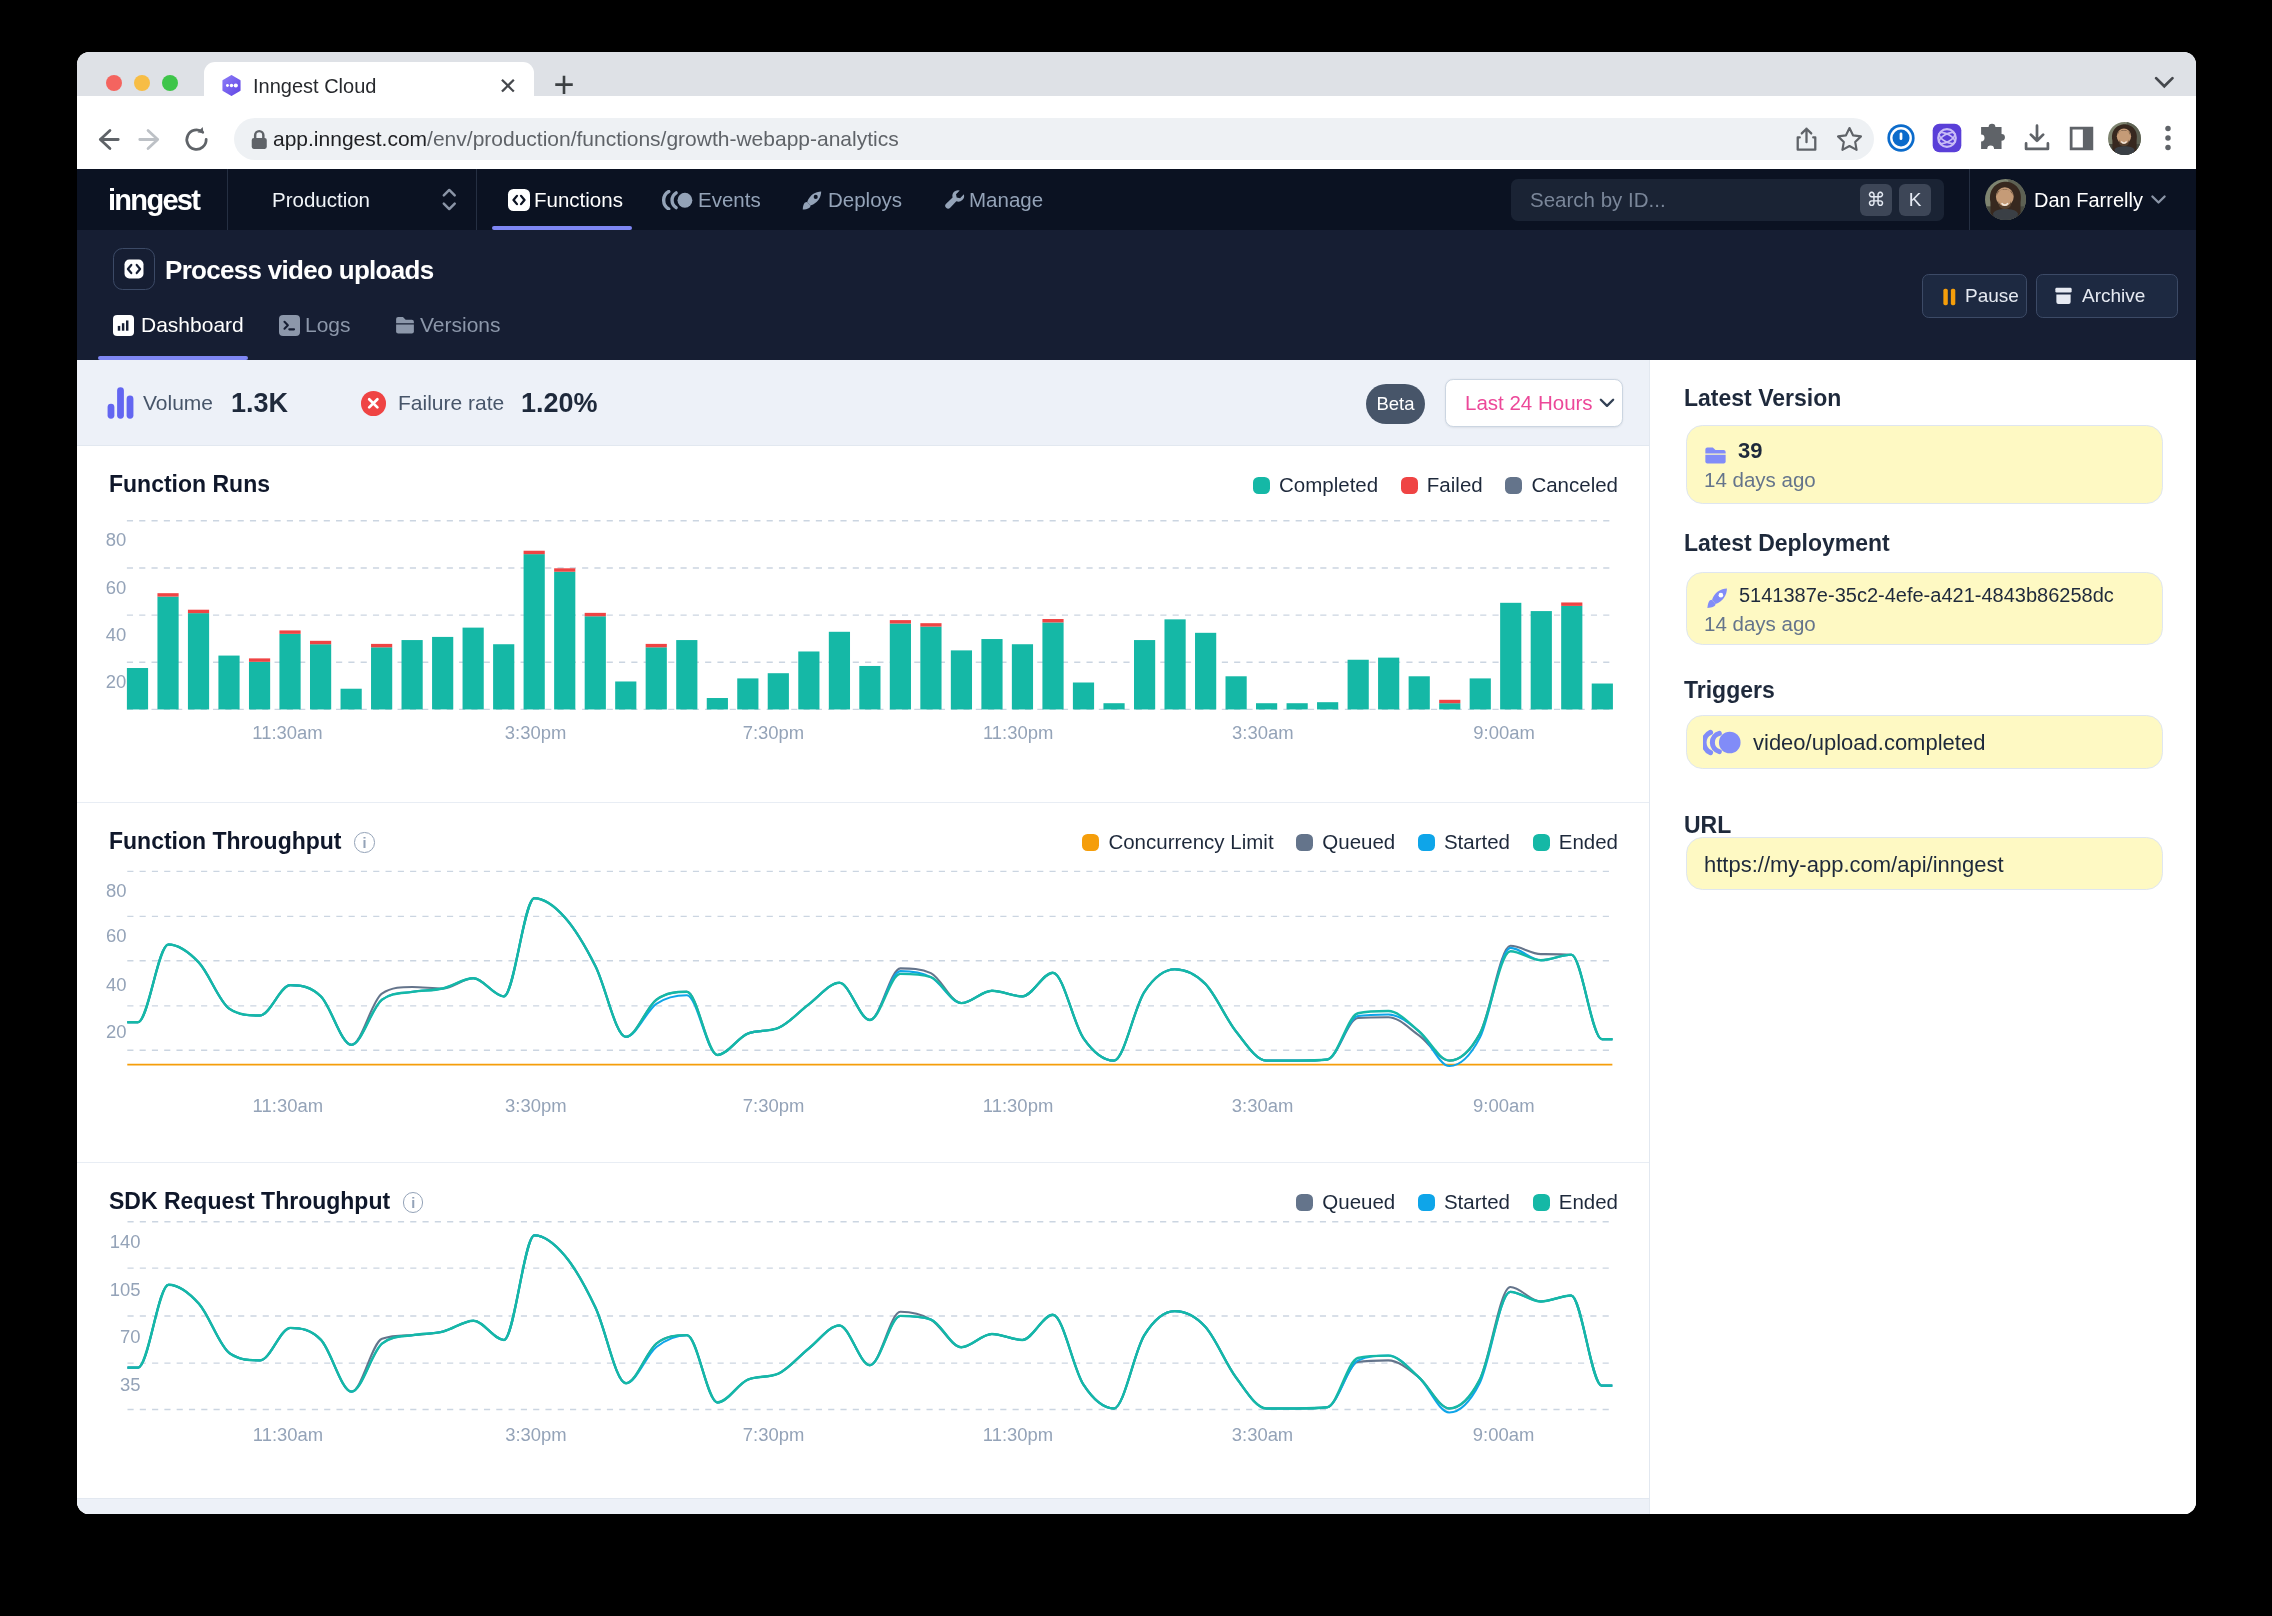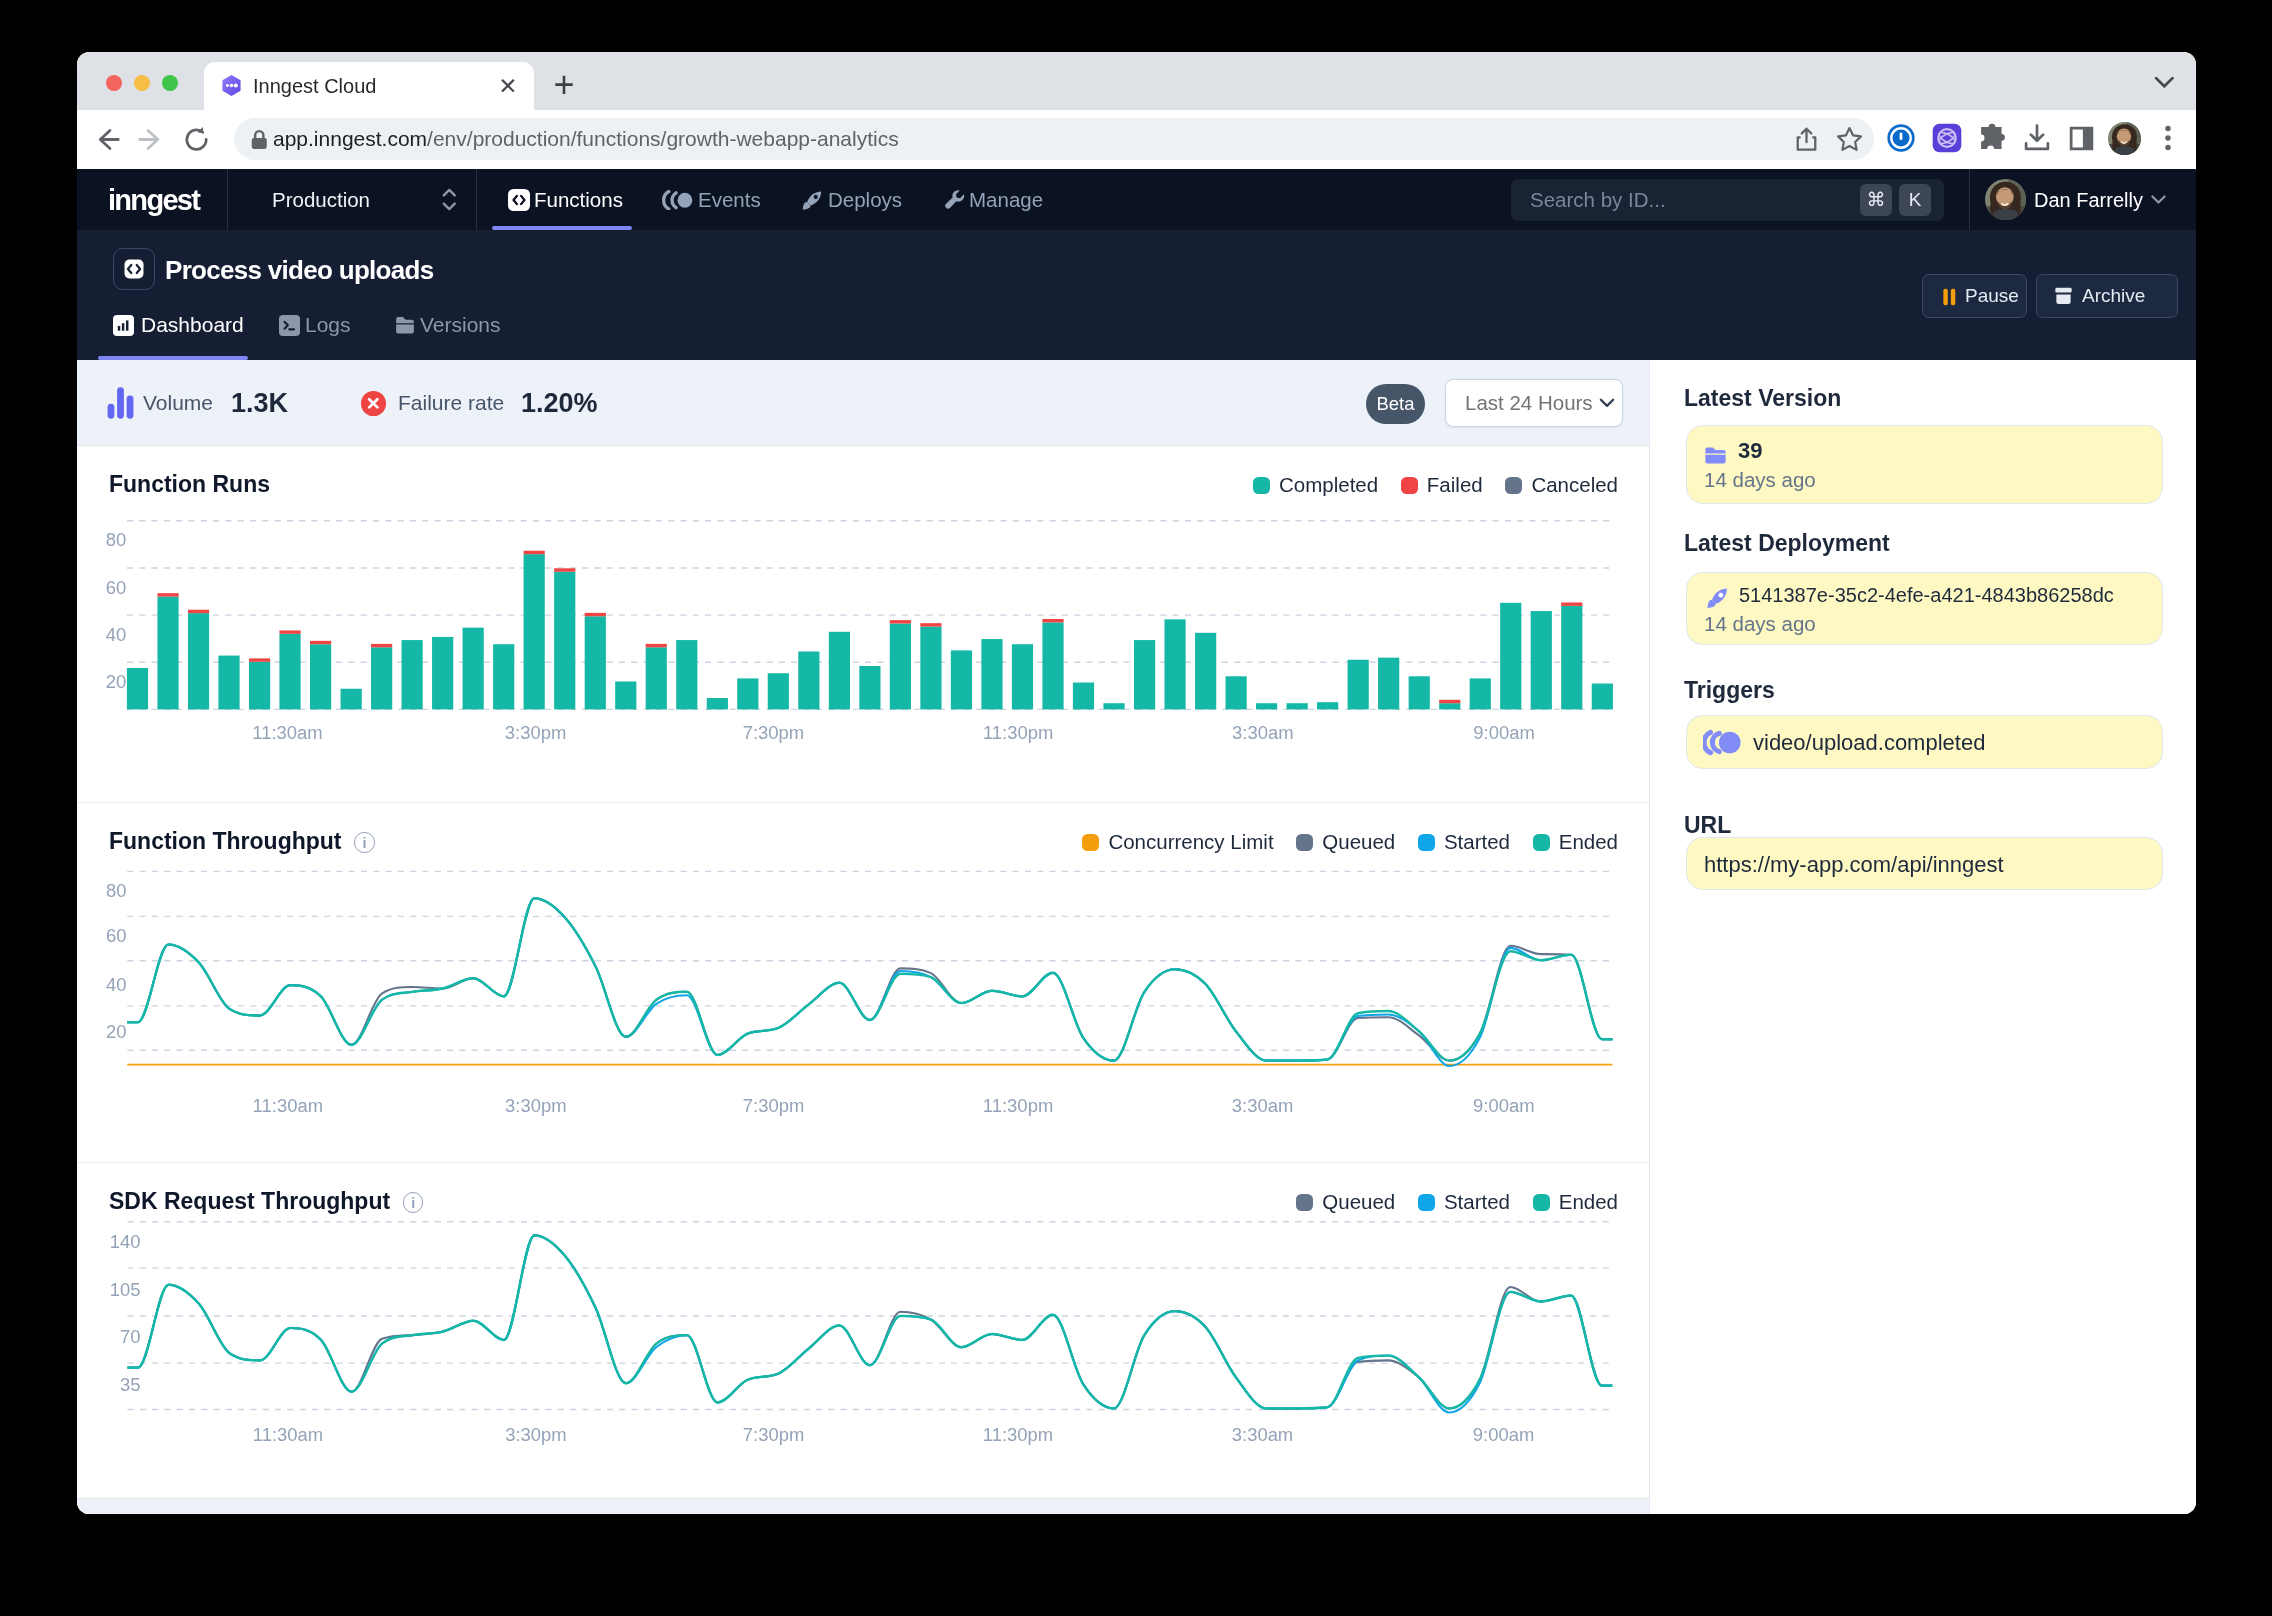--- a/index.html
+++ b/index.html
@@ -1,19 +1,19 @@
 <!DOCTYPE html>
 <html style="font-size:11px"><head><meta charset="utf-8">
 <style>
 * { margin:0; padding:0; box-sizing:border-box; }
 html,body { width:2273px; height:1616px; background:#000; font-family:"Liberation Sans", sans-serif; }
 .win { position:absolute; left:77px; top:52px; width:2119px; height:1462px; border-radius:12.3px; overflow:hidden; background:#fff; }
 .abs { position:absolute; }
 
-.tabbar { position:absolute; left:0; top:0; width:2119px; height:58px; background:#dee1e6; }
+.tabbar { position:absolute; left:0; top:0; width:2119px; height:44px; background:#dee1e6; }
 .dot { position:absolute; top:22.6px; width:16.4px; height:16.4px; border-radius:50%; }
 .tab { position:absolute; left:127px; top:9.6px; width:330px; height:49px; background:#fff; border-radius:11px 11px 0 0; }
 .tabtitle { position:absolute; left:49px; top:0; height:49px; line-height:49px; font-size:20px; color:#27292d; }
 .tabx { position:absolute; top:11.6px; width:26px; height:26px; color:#45484d; font-size:23px; line-height:26px; text-align:center; }
 .plus { position:absolute; left:470px; top:15px; width:34px; height:34px; color:#3c4043; font-size:36px; line-height:36px; text-align:center; font-weight:300;}
 .urlrow { position:absolute; left:0; top:58px; width:2119px; height:59px; background:#fff; }
 .pill { position:absolute; left:157px; top:8.2px; width:1640px; height:42px; border-radius:21px; background:#eef1f4; }
 .urltext { position:absolute; left:39px; top:0; height:42px; line-height:42px; font-size:21px; color:#202124; white-space:nowrap; }
 .urltext span { color:#5f6368; }
 .navbar { position:absolute; left:0; top:117px; width:2119px; height:62px; background:#0b1222; }
@@ -260,21 +260,21 @@
         <div class="abs" style="left:66px;top:0;height:86px;line-height:86px;font-size:21px;color:#475569;">Volume</div>
         <div class="abs" style="left:154px;top:0;height:86px;line-height:86px;font-size:27px;font-weight:bold;color:#1e293b;">1.3K</div>
         <div class="abs" style="left:284px;top:31px;width:24.6px;height:24.6px;border-radius:50%;background:#ef4444;"></div>
         <svg class="abs" style="left:284px;top:31px;" width="24.6" height="24.6" viewBox="0 0 36 36">
             <path d="M12 12 L24 24 M24 12 L12 24" stroke="#fff" stroke-width="4" stroke-linecap="round"></path>
           </svg>
         <div class="abs" style="left:321px;top:0;height:86px;line-height:86px;font-size:21px;color:#475569;">Failure rate</div>
         <div class="abs" style="left:444px;top:0;height:86px;line-height:86px;font-size:27px;font-weight:bold;color:#1e293b;">1.20%</div>
         <div class="abs" style="left:1289px;top:24px;width:59px;height:40px;border-radius:20px;background:#475569;color:#fff;font-size:18.5px;text-align:center;line-height:40px;">Beta</div>
         <div class="abs" style="left:1368px;top:19px;width:178px;height:48px;border-radius:8.2px;background:#fff;border:1.4px solid #cbd5e1;box-shadow:0 0.7px 2.1px rgba(15,23,42,.08);">
-          <div class="abs" style="left:19px;top:0;height:45px;line-height:45px;font-size:20.5px;color:#737373;">Last 24 Hours</div>
+          <div class="abs" style="left:19px;top:0;height:45px;line-height:45px;font-size:20.5px;color:#ec4899;">Last 24 Hours</div>
           <svg class="abs" style="left:152px;top:17px;" width="18" height="12.3" viewBox="0 0 26 18">
               <path d="M4 4 L13 13 L22 4" fill="none" stroke="#334155" stroke-width="3.4" stroke-linecap="round" stroke-linejoin="round"></path>
             </svg>
         </div>
       </div>
 
       <div class="sect" style="top:86px;height:356px;">
         <div class="sect-title" style="top:24.6px;">Function Runs</div>
         <div class="legend" style="top:27px;">
           <span class="ldot" style="background:#15b8a6;"></span>

